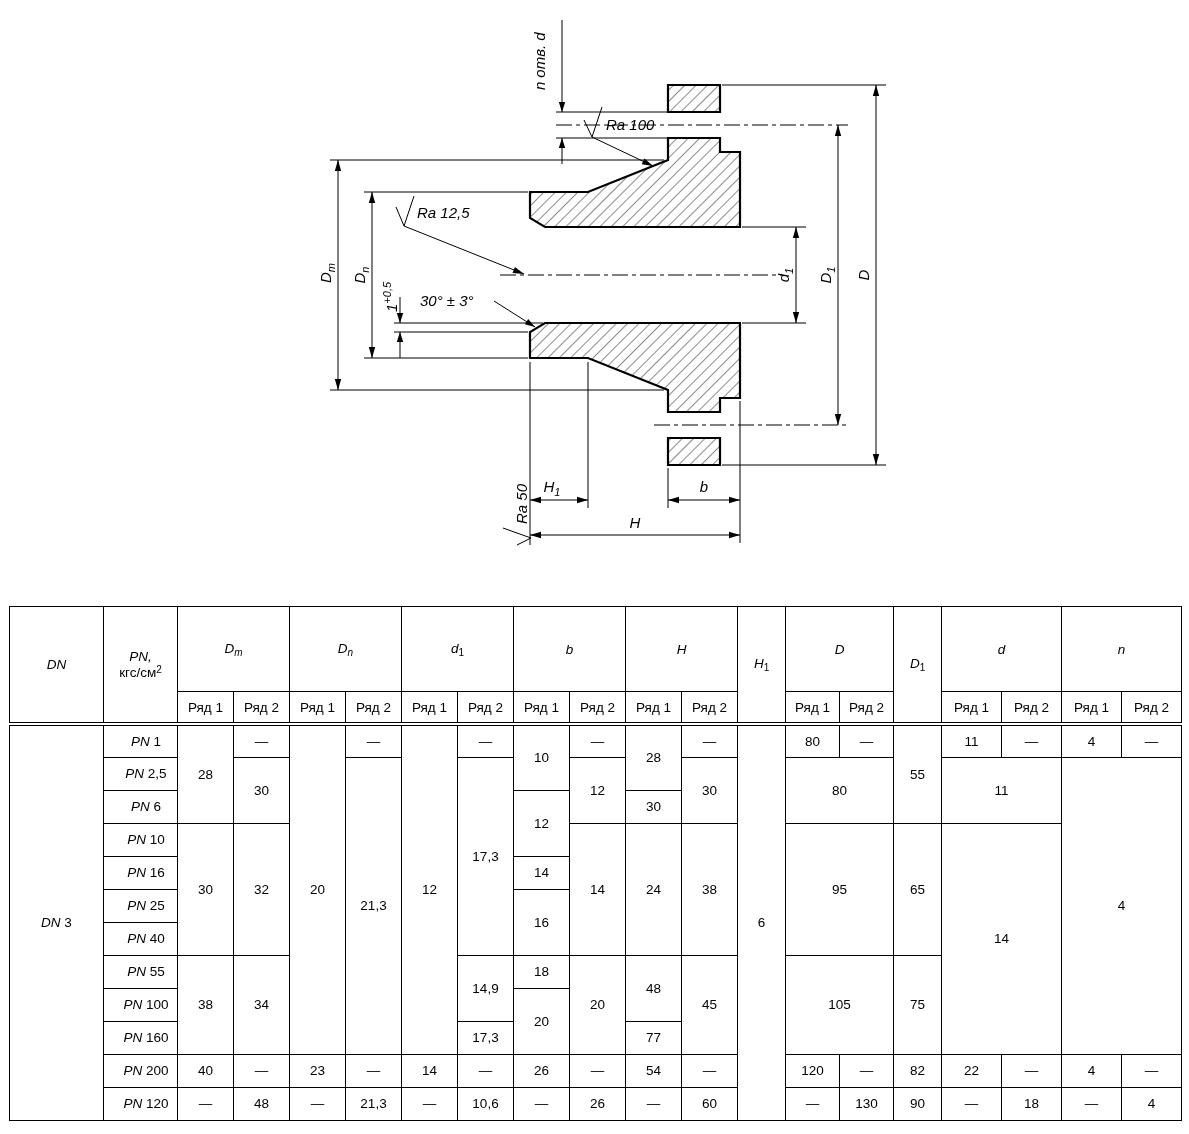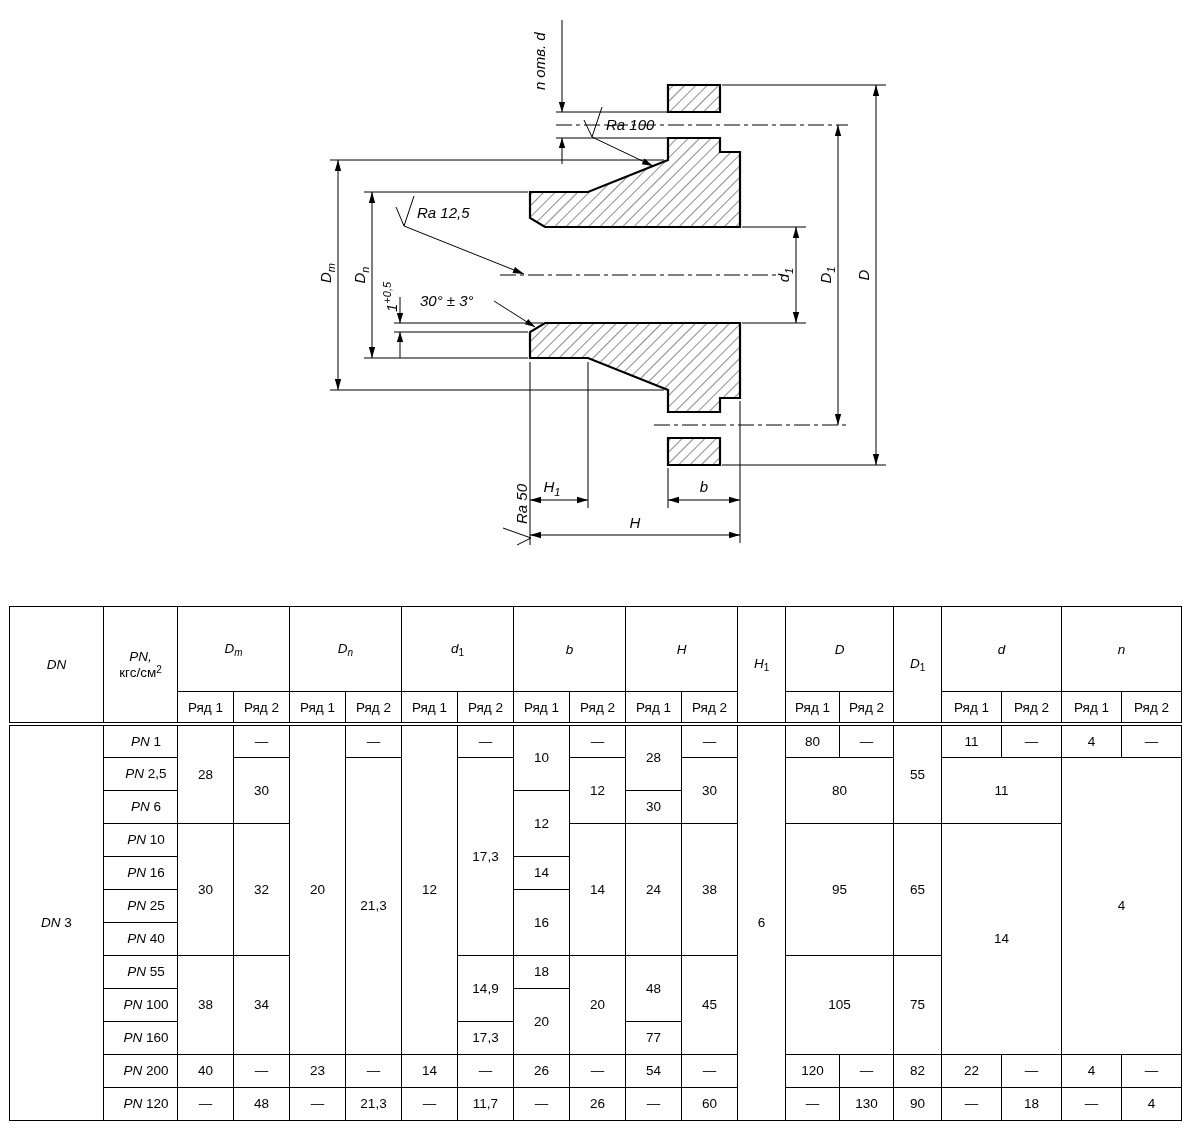--- a/index.html
+++ b/index.html
@@ -327,21 +327,21 @@
           <td data-name="value-cell"><span>4</span></td>
           <td data-name="value-cell"><span>—</span></td>
         </tr>
         <tr data-name="table-row">
           <td data-name="pn-cell"><span class="it">PN</span><span> 120</span></td>
           <td data-name="value-cell"><span>—</span></td>
           <td data-name="value-cell"><span>48</span></td>
           <td data-name="value-cell"><span>—</span></td>
           <td data-name="value-cell"><span>21,3</span></td>
           <td data-name="value-cell"><span>—</span></td>
-          <td data-name="value-cell"><span>11,7</span></td>
+          <td data-name="value-cell"><span>10,6</span></td>
           <td data-name="value-cell"><span>—</span></td>
           <td data-name="value-cell"><span>26</span></td>
           <td data-name="value-cell"><span>—</span></td>
           <td data-name="value-cell"><span>60</span></td>
           <td data-name="value-cell"><span>—</span></td>
           <td data-name="value-cell"><span>130</span></td>
           <td data-name="value-cell"><span>90</span></td>
           <td data-name="value-cell"><span>—</span></td>
           <td data-name="value-cell"><span>18</span></td>
           <td data-name="value-cell"><span>—</span></td>

